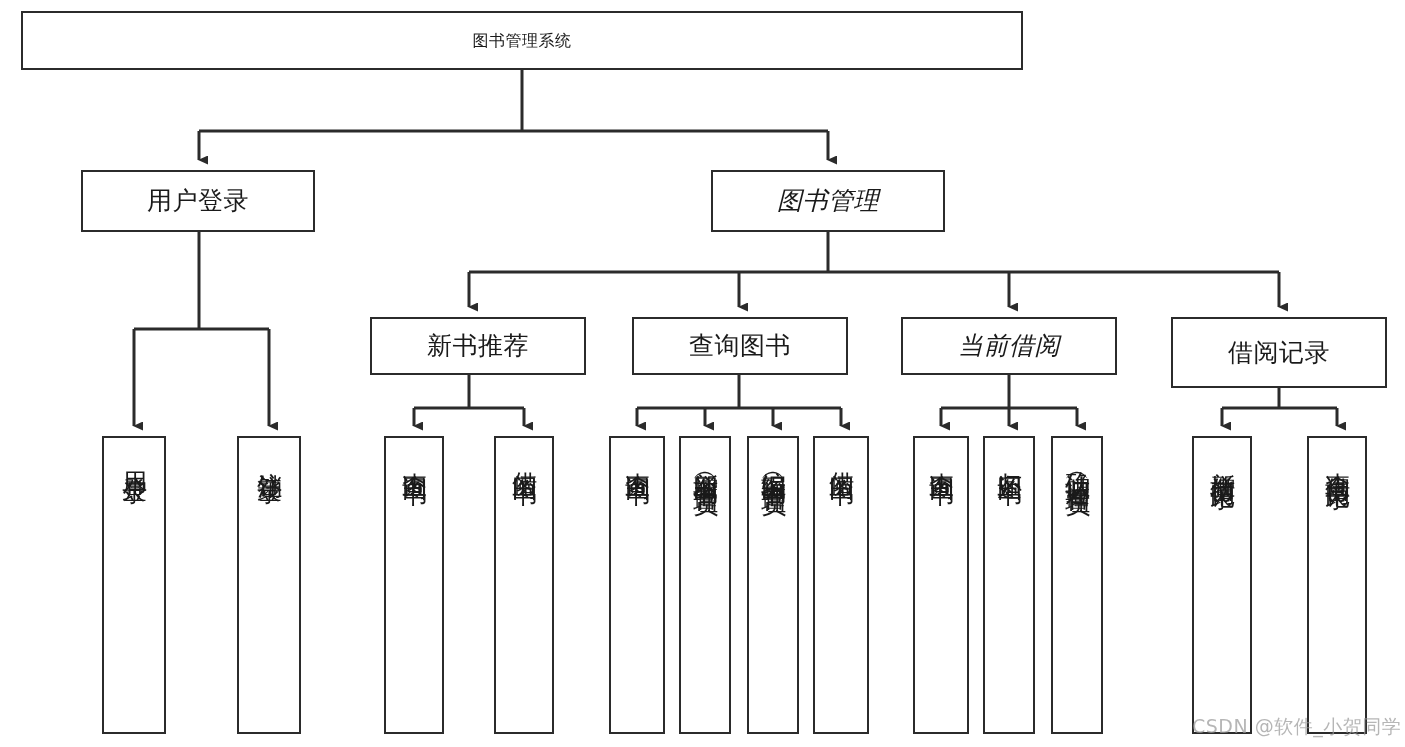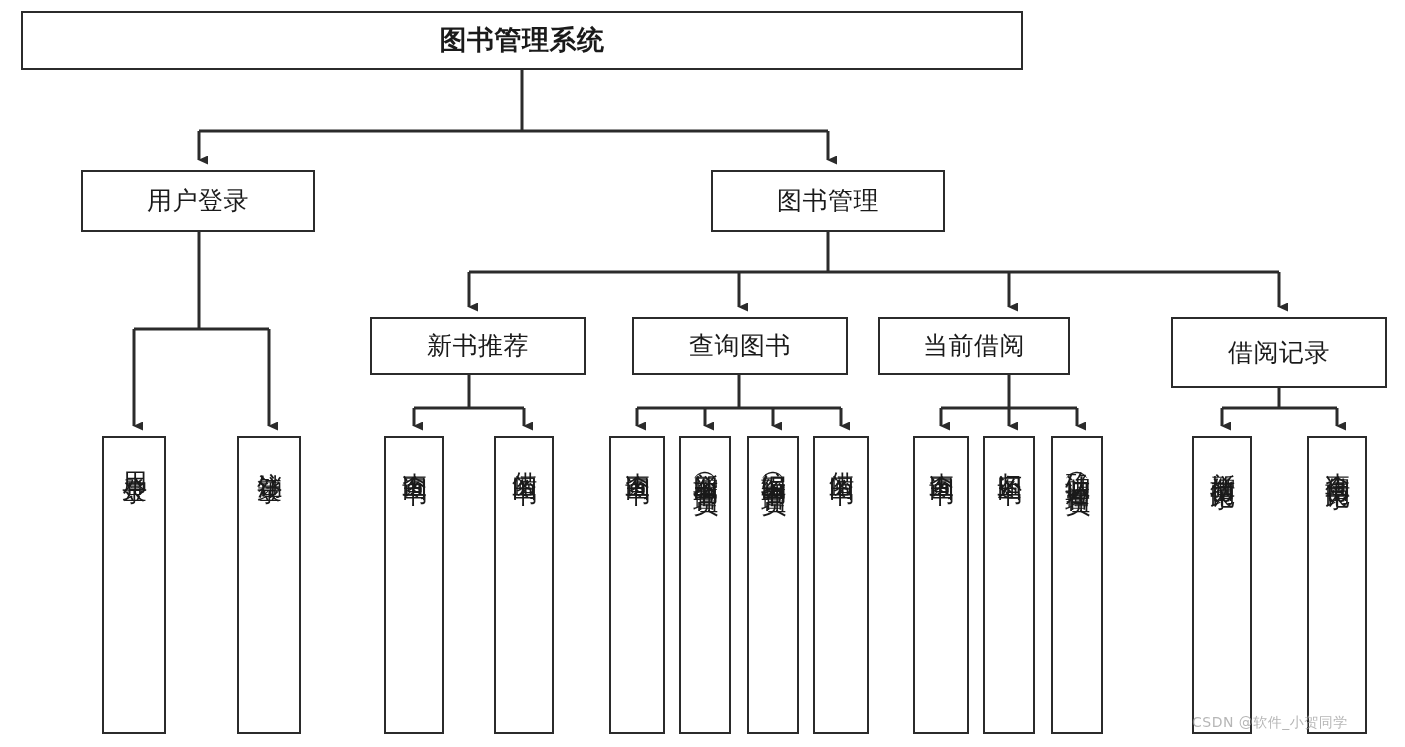--- a/index.html
+++ b/index.html
@@ -38,38 +38,37 @@
     display: block;
     text-align: center;
     line-height: 1.12;
     letter-spacing: 0.5px;
     white-space: pre;
   }
   .horiz .node-label {
     font-size: 25px;
   }
   .node-box.root .node-label {
-    font-size: 27px;
-    font-weight: bold;
+    font-size: 16px;
   }
   .vert {
     align-items: flex-start;
     padding-top: 14px;
   }
   .vert .node-label {
     writing-mode: vertical-rl;
     text-orientation: upright;
     font-size: 25px;
     line-height: 1.05;
     letter-spacing: 3px;
     white-space: nowrap;
   }
   .watermark {
     position: absolute;
-    font-size: 14px;
+    font-size: 19px;
     color: #9a9a9a;
     opacity: 0.72;
     white-space: nowrap;
     pointer-events: none;
     letter-spacing: 0.5px;
   }
 </style>
 </head>
 <body>
 
@@ -127,31 +126,31 @@
     </g>
   </svg>
 
   <div class="node-box root horiz" style="left:21px; top:11px; width:1002px; height:59px;">
     <span class="node-label">图书管理系统</span>
   </div>
 
   <div class="node-box horiz" style="left:81px; top:170px; width:234px; height:62px;">
     <span class="node-label">用户登录</span>
   </div>
-  <div class="node-box horiz" style="left:711px; top:170px; width:234px; height:62px;">
+  <div class="node-box horiz" style="left:711px; top:170px; width:234px; height:62px;font-style:italic;">
     <span class="node-label">图书管理</span>
   </div>
 
   <div class="node-box horiz" style="left:370px; top:317px; width:216px; height:58px;">
     <span class="node-label">新书推荐</span>
   </div>
   <div class="node-box horiz" style="left:632px; top:317px; width:216px; height:58px;">
     <span class="node-label">查询图书</span>
   </div>
-  <div class="node-box horiz" style="left:878px; top:317px; width:192px; height:58px;">
+  <div class="node-box horiz" style="left:901px; top:317px; width:216px; height:58px;font-style:italic;">
     <span class="node-label">当前借阅</span>
   </div>
   <div class="node-box horiz" style="left:1171px; top:317px; width:216px; height:71px;">
     <span class="node-label">借阅记录</span>
   </div>
 
   <div class="node-box vert" style="left:102px; top:436px; width:64px; height:298px;">
     <span class="node-label">用户登录</span>
   </div>
   <div class="node-box vert" style="left:237px; top:436px; width:64px; height:298px;">

